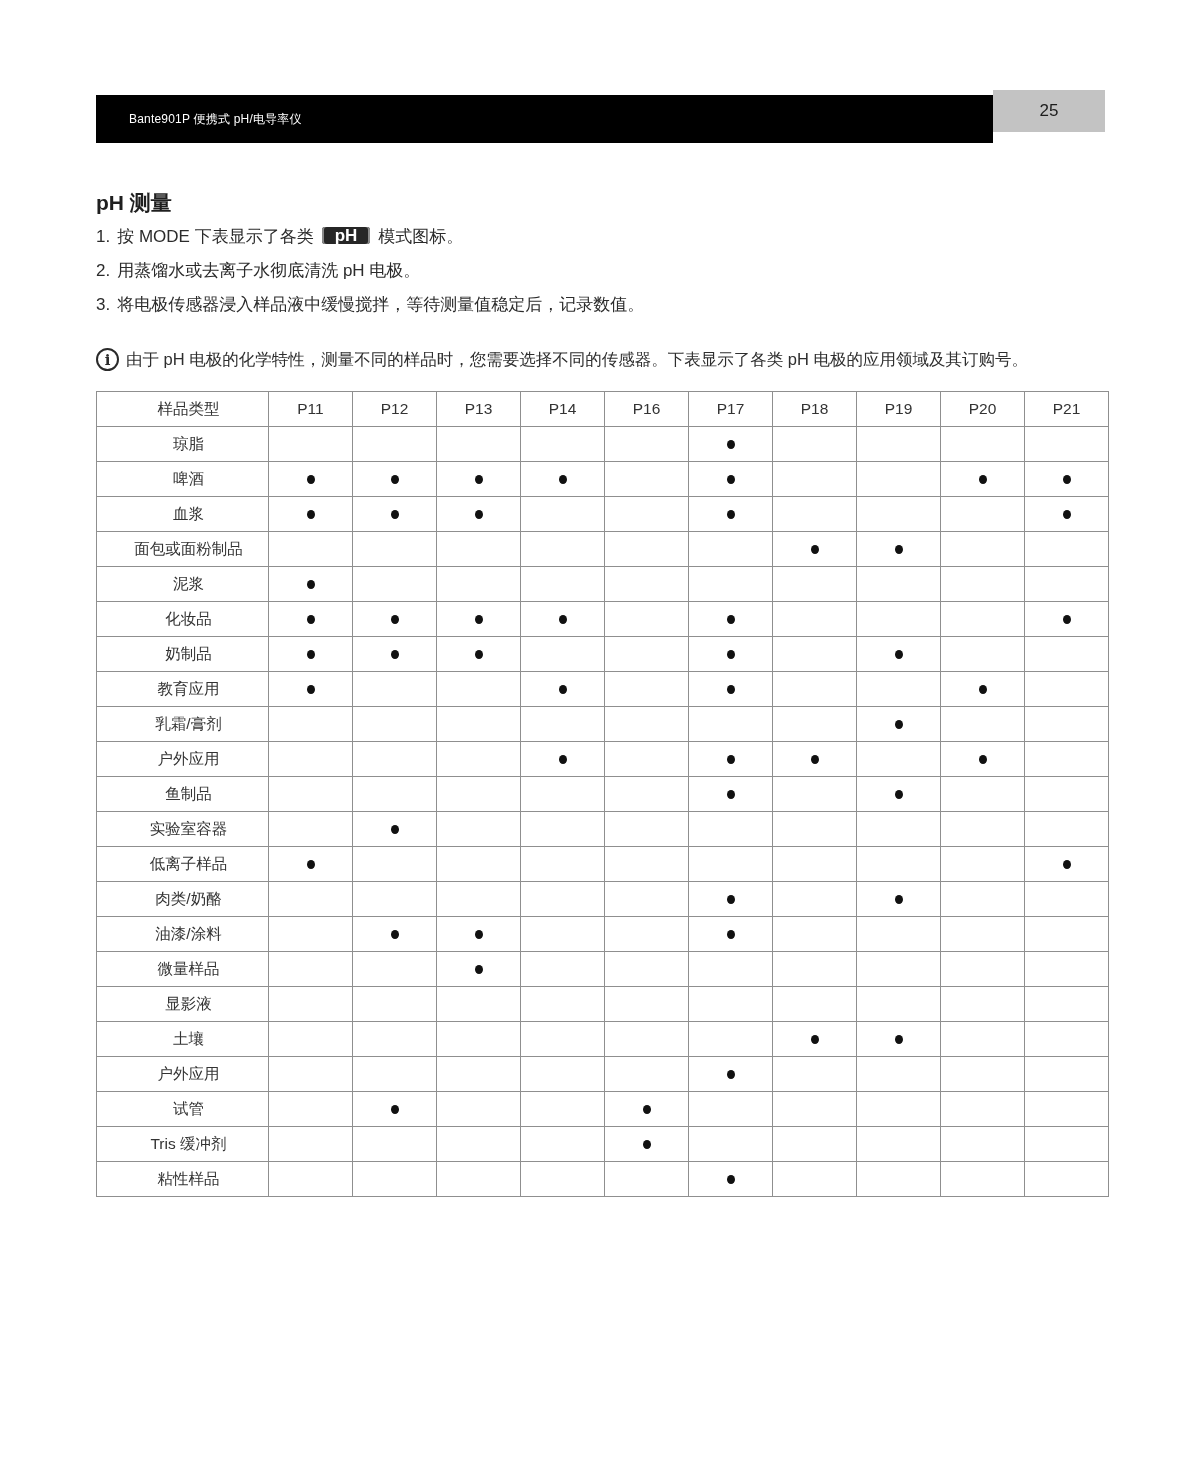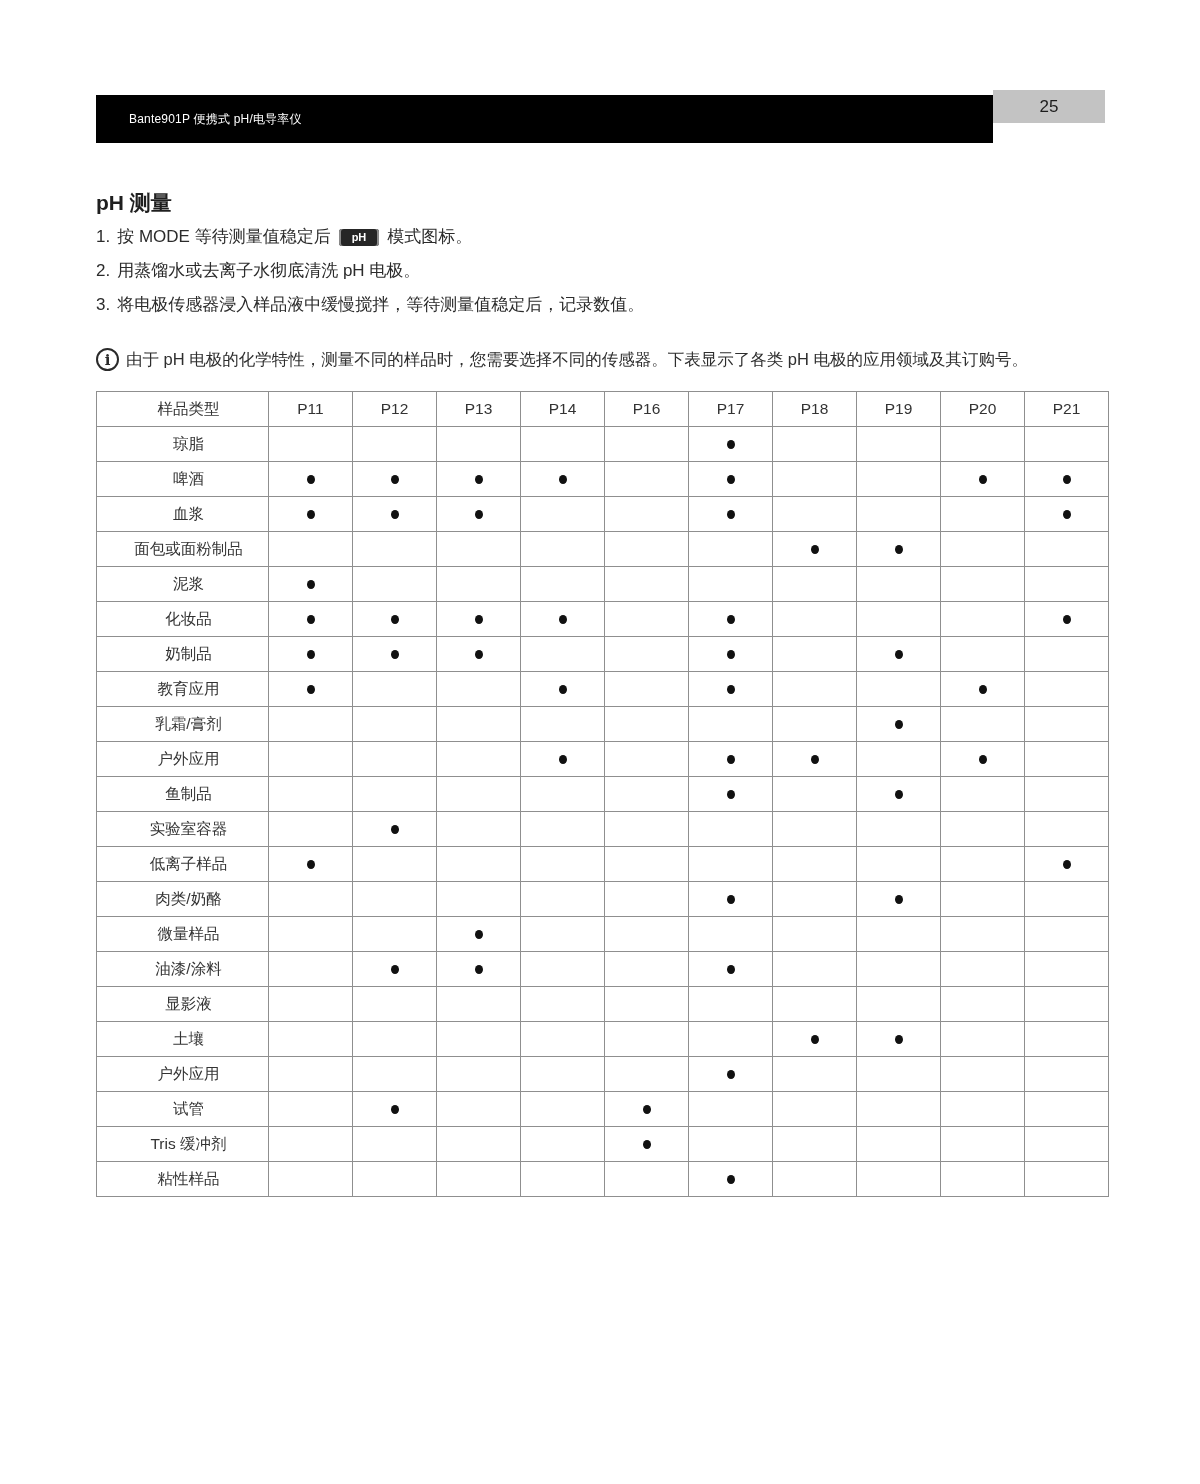--- a/index.html
+++ b/index.html
@@ -16,21 +16,21 @@
     position:absolute; left:96px; top:95px;
     width:897px; height:48px;
     background:var(--header-bg,#000);
     color:#ffffff;
     display:flex; align-items:center;
     padding-left:33px;
     font-size:12px; letter-spacing:0.2px;
   }
   .page-num-box {
     position:absolute; left:993px; top:90px;
-    width:112px; height:33px;
+    width:112px; height:42px;
     background:var(--pagenum-bg,#c3c3c3);
     color:#1c1c1c;
     display:flex; align-items:center; justify-content:center;
     font-size:17px;
   }
   
   .section-title {
     position:absolute; left:96px; top:189px;
     font-size:21px; font-weight:bold; color:#1f1f1f;
   }
@@ -41,21 +41,21 @@
   .step {
     font-size:17px; color:#2b2b2b;
     height:34px; line-height:30px;
     white-space:nowrap;
   }
   .step .num { margin-right:7px; }
   .ph-badge {
     display:inline-block;
     background:var(--badge-bg,#262626);
     color:#ffffff;
-    font-size:11px; font-weight:bold;
+    font-size:17px; font-weight:bold;
     line-height:17px;
     padding:0 13px;
     border-radius:3px;
     margin:0 8px;
     vertical-align:1px;
     box-shadow:inset 2px 0 0 #8a8a8a, inset -2px 0 0 #8a8a8a;
   }
   
   .note {
     position:absolute; left:96px; top:347px; width:1012px;
@@ -112,21 +112,21 @@
     <span>Bante901P 便携式 pH/电导率仪</span>
   </div>
   <div class="page-num-box">
     <span>25</span>
   </div>
 
   <h1 class="section-title">pH 测量</h1>
 
   <div class="steps">
     <div class="step">
-      <span class="num">1.</span><span>按 MODE 等待测量值稳定后</span><span class="ph-badge">pH</span><span>模式图标。</span>
+      <span class="num">1.</span><span>按 MODE 下表显示了各类</span><span class="ph-badge">pH</span><span>模式图标。</span>
     </div>
     <div class="step">
       <span class="num">2.</span><span>用蒸馏水或去离子水彻底清洗 pH 电极。</span>
     </div>
     <div class="step">
       <span class="num">3.</span><span>将电极传感器浸入样品液中缓慢搅拌，等待测量值稳定后，记录数值。</span>
     </div>
   </div>
 
   <div class="note">
@@ -327,40 +327,40 @@
           <td class="p-col"></td>
           <td class="p-col"></td>
           <td class="p-col"></td>
           <td class="p-col"><span class="dot"></span></td>
           <td class="p-col"></td>
           <td class="p-col"><span class="dot"></span></td>
           <td class="p-col"></td>
           <td class="p-col"></td>
         </tr>
         <tr>
+          <td class="label-col row-head">油漆/涂料</td>
+          <td class="p-col"></td>
+          <td class="p-col"><span class="dot"></span></td>
+          <td class="p-col"><span class="dot"></span></td>
+          <td class="p-col"></td>
+          <td class="p-col"></td>
+          <td class="p-col"><span class="dot"></span></td>
+          <td class="p-col"></td>
+          <td class="p-col"></td>
+          <td class="p-col"></td>
+          <td class="p-col"></td>
+        </tr>
+        <tr>
           <td class="label-col row-head">微量样品</td>
           <td class="p-col"></td>
           <td class="p-col"></td>
           <td class="p-col"><span class="dot"></span></td>
           <td class="p-col"></td>
           <td class="p-col"></td>
           <td class="p-col"></td>
-          <td class="p-col"></td>
-          <td class="p-col"></td>
-          <td class="p-col"></td>
-          <td class="p-col"></td>
-        </tr>
-        <tr>
-          <td class="label-col row-head">油漆/涂料</td>
-          <td class="p-col"></td>
-          <td class="p-col"><span class="dot"></span></td>
-          <td class="p-col"><span class="dot"></span></td>
-          <td class="p-col"></td>
-          <td class="p-col"></td>
-          <td class="p-col"><span class="dot"></span></td>
           <td class="p-col"></td>
           <td class="p-col"></td>
           <td class="p-col"></td>
           <td class="p-col"></td>
         </tr>
         <tr>
           <td class="label-col row-head">显影液</td>
           <td class="p-col"></td>
           <td class="p-col"></td>
           <td class="p-col"></td>

